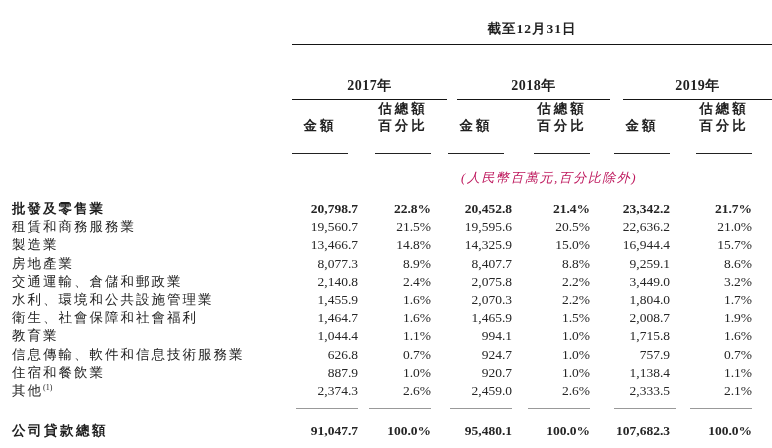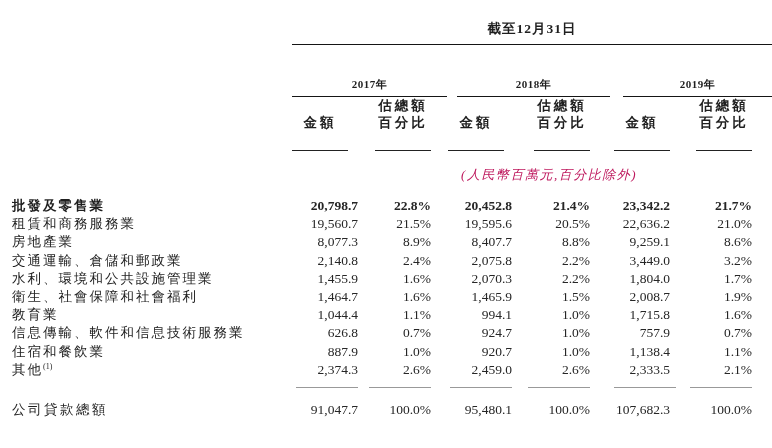--- a/index.html
+++ b/index.html
@@ -33,21 +33,21 @@
 
   
   tr.title-row td { height: 38px; }
   td.title-cell {
     text-align: center; font-weight: bold; letter-spacing: 1px;
     border-bottom: 1.5px solid #151515; padding-bottom: 6px; font-size: 13.5px;
   }
   tr.year-row td { height: 30px; }
   .year-rule {
     border-bottom: 1.5px solid #151515; text-align: center;
-    font-weight: bold; padding-bottom: 4px; font-size: 11px; letter-spacing: 0.5px; margin-top: 32px;
+    font-weight: bold; padding-bottom: 4px; font-size: 14px; letter-spacing: 0.5px; margin-top: 32px;
   }
   .yr1 { margin-right: 1px; }
   .yr2 { margin-left: 9px; margin-right: 4px; }
   .yr3 { margin-left: 9px; }
 
   tr.subhead-row td { height: 47px; }
   .sub {
     width: 56px; margin-left: auto; text-align: center;
     border-bottom: 1px solid #222222; padding-bottom: 19px;
     font-weight: bold; letter-spacing: 3px; line-height: 17px; font-size: 13.5px;
@@ -62,21 +62,21 @@
   }
 
   
   td.label { line-height: 18.2px; letter-spacing: 2px; padding-left: 12px; }
   td.label sup { font-size: 8px; letter-spacing: 0; vertical-align: super; line-height: 0; }
   tr.first-data td { padding-top: 7px; font-weight: bold; }
 
   
   tr.pretotal-rule td { height: 9px; }
   .rule-thin { width: 62px; margin-left: auto; border-top: 1.1px solid #999999; height: 0; }
-  tr.total-row td { height: 31px; font-weight: normal; padding-bottom: 1px; }
+  tr.total-row td { height: 31px; font-weight: bold; padding-bottom: 1px; }
   tr.total-row td.label { letter-spacing: 2.5px; }
 </style>
 </head>
 <body>
 
 <table class="fin">
   <colgroup>
     <col class="c-label">
       <col class="c-a17">
       <col class="c-p17">
@@ -149,20 +149,29 @@
       <tr>
         <td class="label">租賃和商務服務業</td>
         <td class="num c0">19,560.7</td>
         <td class="num c1">21.5%</td>
         <td class="num c2">19,595.6</td>
         <td class="num c3">20.5%</td>
         <td class="num c4">22,636.2</td>
         <td class="num c5">21.0%</td>
       </tr>
       <tr>
+        <td class="label">製造業</td>
+        <td class="num c0">13,466.7</td>
+        <td class="num c1">14.8%</td>
+        <td class="num c2">14,325.9</td>
+        <td class="num c3">15.0%</td>
+        <td class="num c4">16,944.4</td>
+        <td class="num c5">15.7%</td>
+      </tr>
+      <tr>
         <td class="label">房地產業</td>
         <td class="num c0">8,077.3</td>
         <td class="num c1">8.9%</td>
         <td class="num c2">8,407.7</td>
         <td class="num c3">8.8%</td>
         <td class="num c4">9,259.1</td>
         <td class="num c5">8.6%</td>
       </tr>
       <tr>
         <td class="label">交通運輸、倉儲和郵政業</td>

